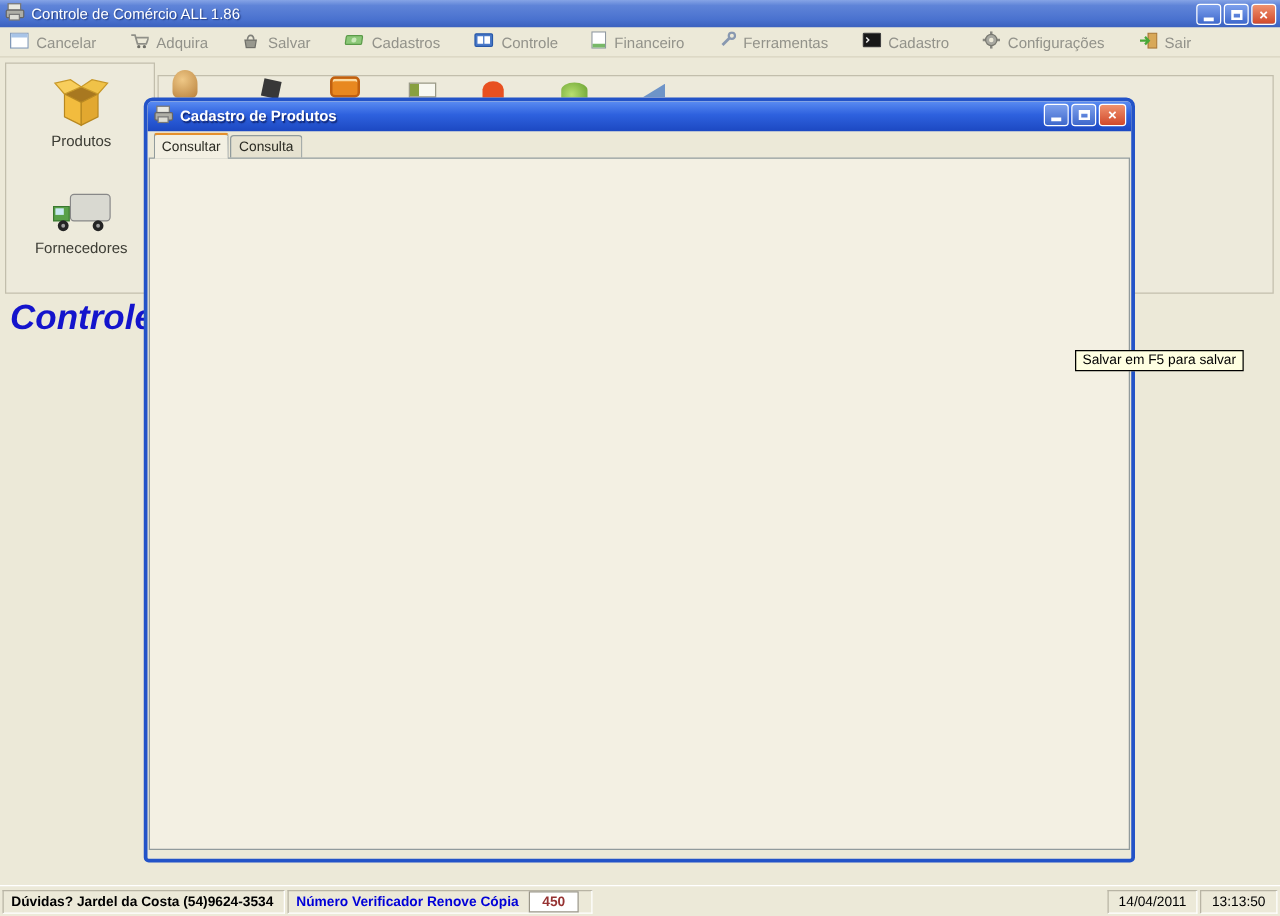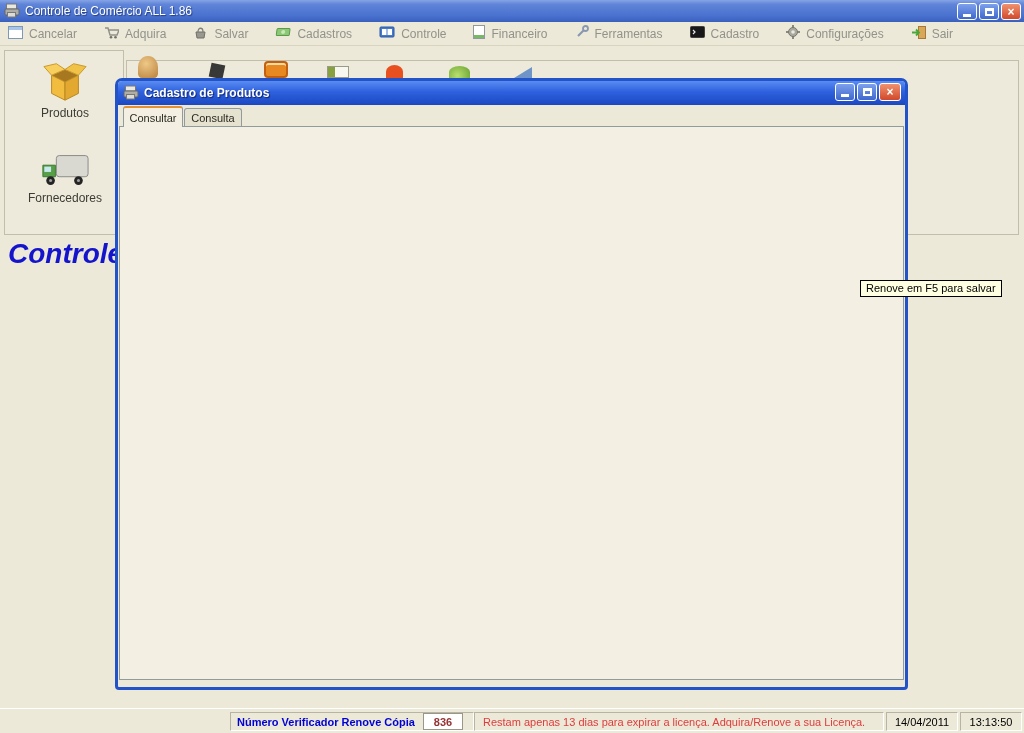--- a/index.html
+++ b/index.html
@@ -391,25 +391,25 @@
       </div>
     <div class="navbtn" style="left:720px; top:403px;">
         <span>►</span>
       </div>
     <div class="navbtn" style="left:748px; top:403px;">
         <span>►</span>
         <span class="bar"></span>
       </div>
   </div>
 
-  <div class="tooltip">Renove em F5 para salvar</div>
+  <div class="tooltip">Salvar em F5 para salvar</div>
 
   <div class="statusbar">
+    <div class="spanel" style="left:2px; width:226px; padding-left:6px; font-weight:bold;">Dúvidas? Jardel da Costa (54)9624-3534</div>
     <div class="spanel" style="left:230px; width:244px; padding-left:6px;">
       <span style="color:#0000D8; font-weight:bold;">Número Verificador Renove Cópia</span>
-      <span style="position:absolute; left:192px; top:0px; width:40px; height:17px; background:#fff; border:1px solid #9A9688; color:#963232; font-weight:bold; text-align:center; line-height:16px;">836</span>
-    </div>
-    <div class="spanel" style="left:474px; width:410px; padding-left:8px; color:#E03C3C;">Restam apenas 13 dias para expirar a licença. Adquira/Renove a sua Licença.</div>
+      <span style="position:absolute; left:192px; top:0px; width:40px; height:17px; background:#fff; border:1px solid #9A9688; color:#963232; font-weight:bold; text-align:center; line-height:16px;">450</span>
+    </div>
     <div class="spanel" style="left:886px; width:72px; justify-content:center;">14/04/2011</div>
     <div class="spanel" style="left:960px; width:62px; justify-content:center;">13:13:50</div>
   </div>
 
 </div>
 
 </body></html>

